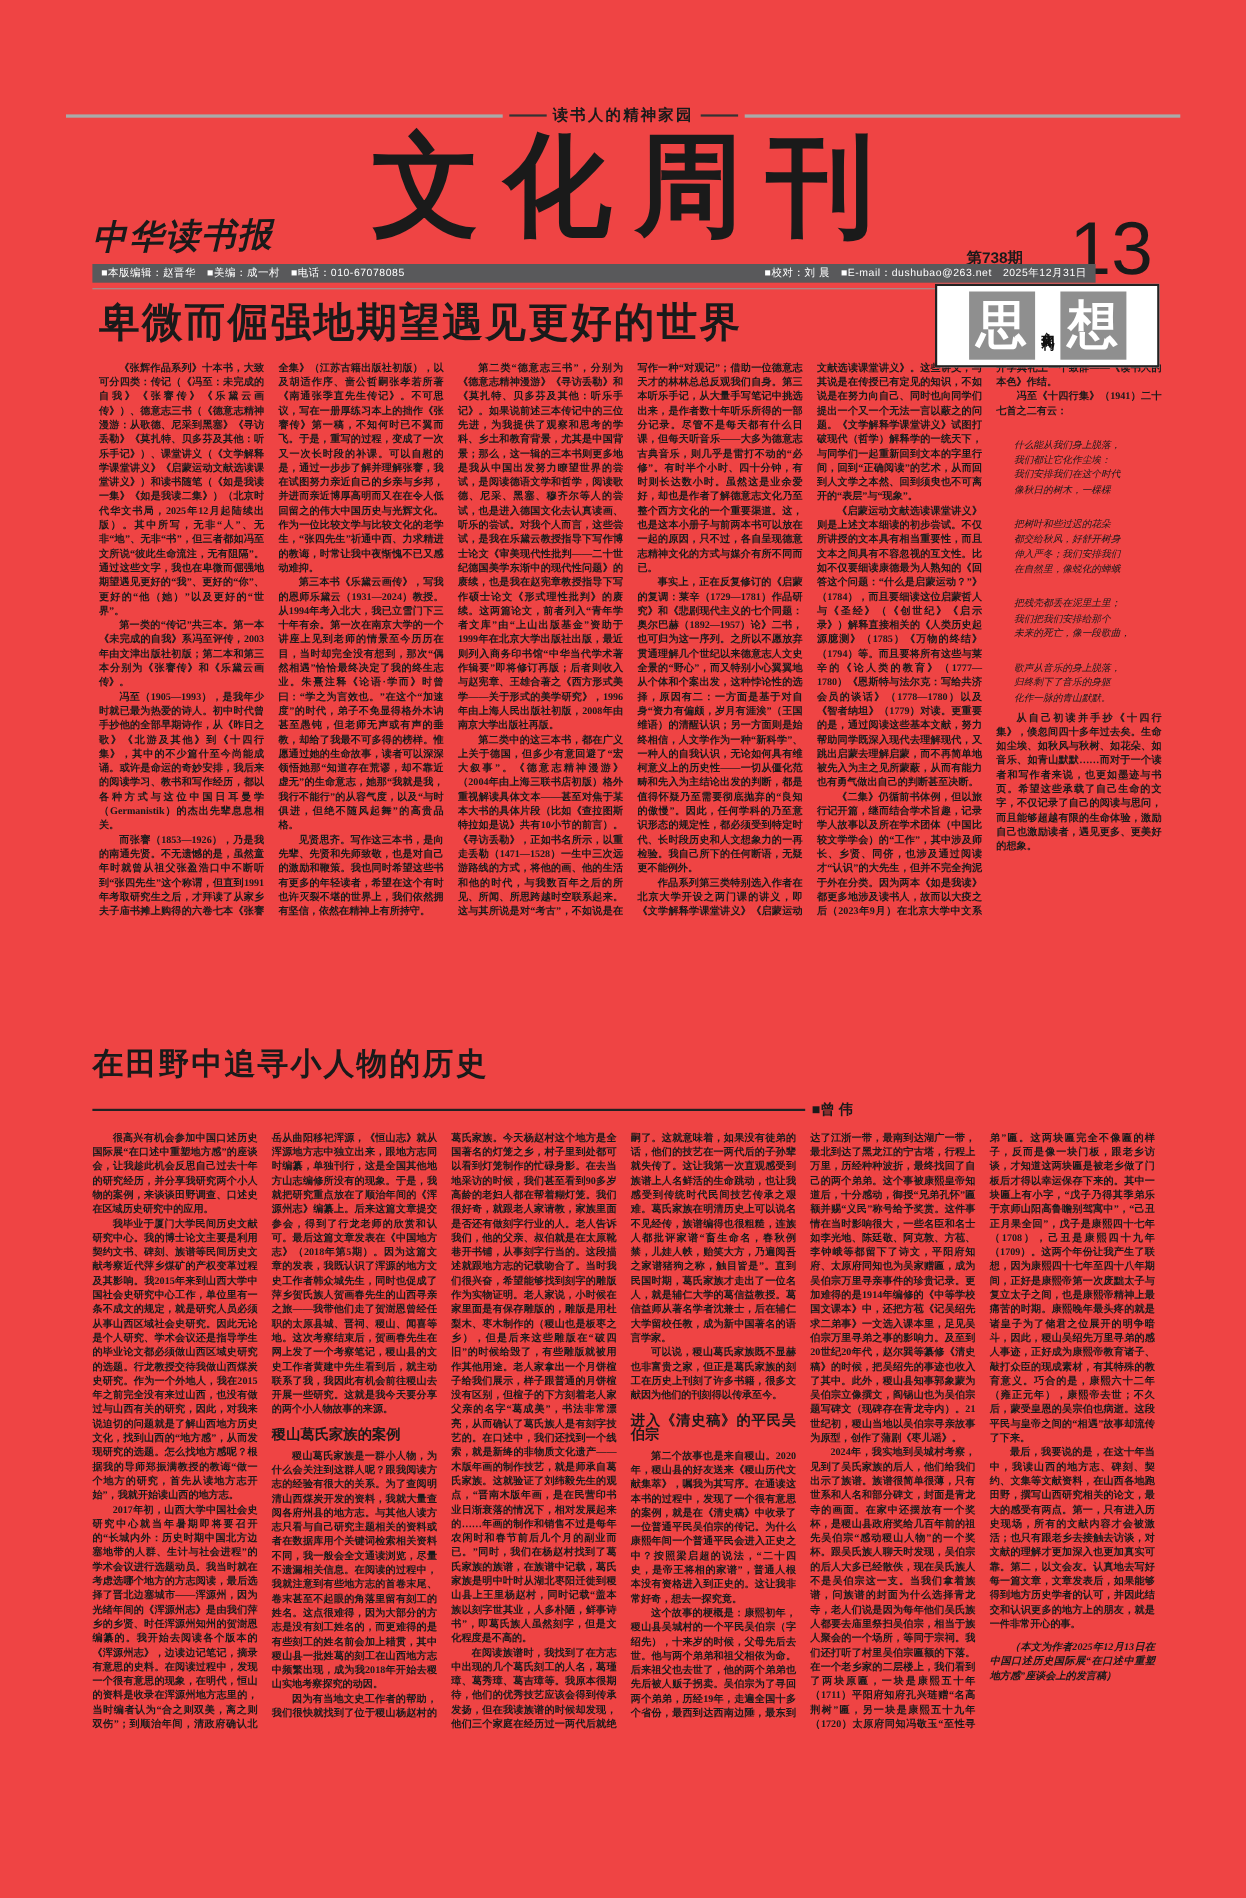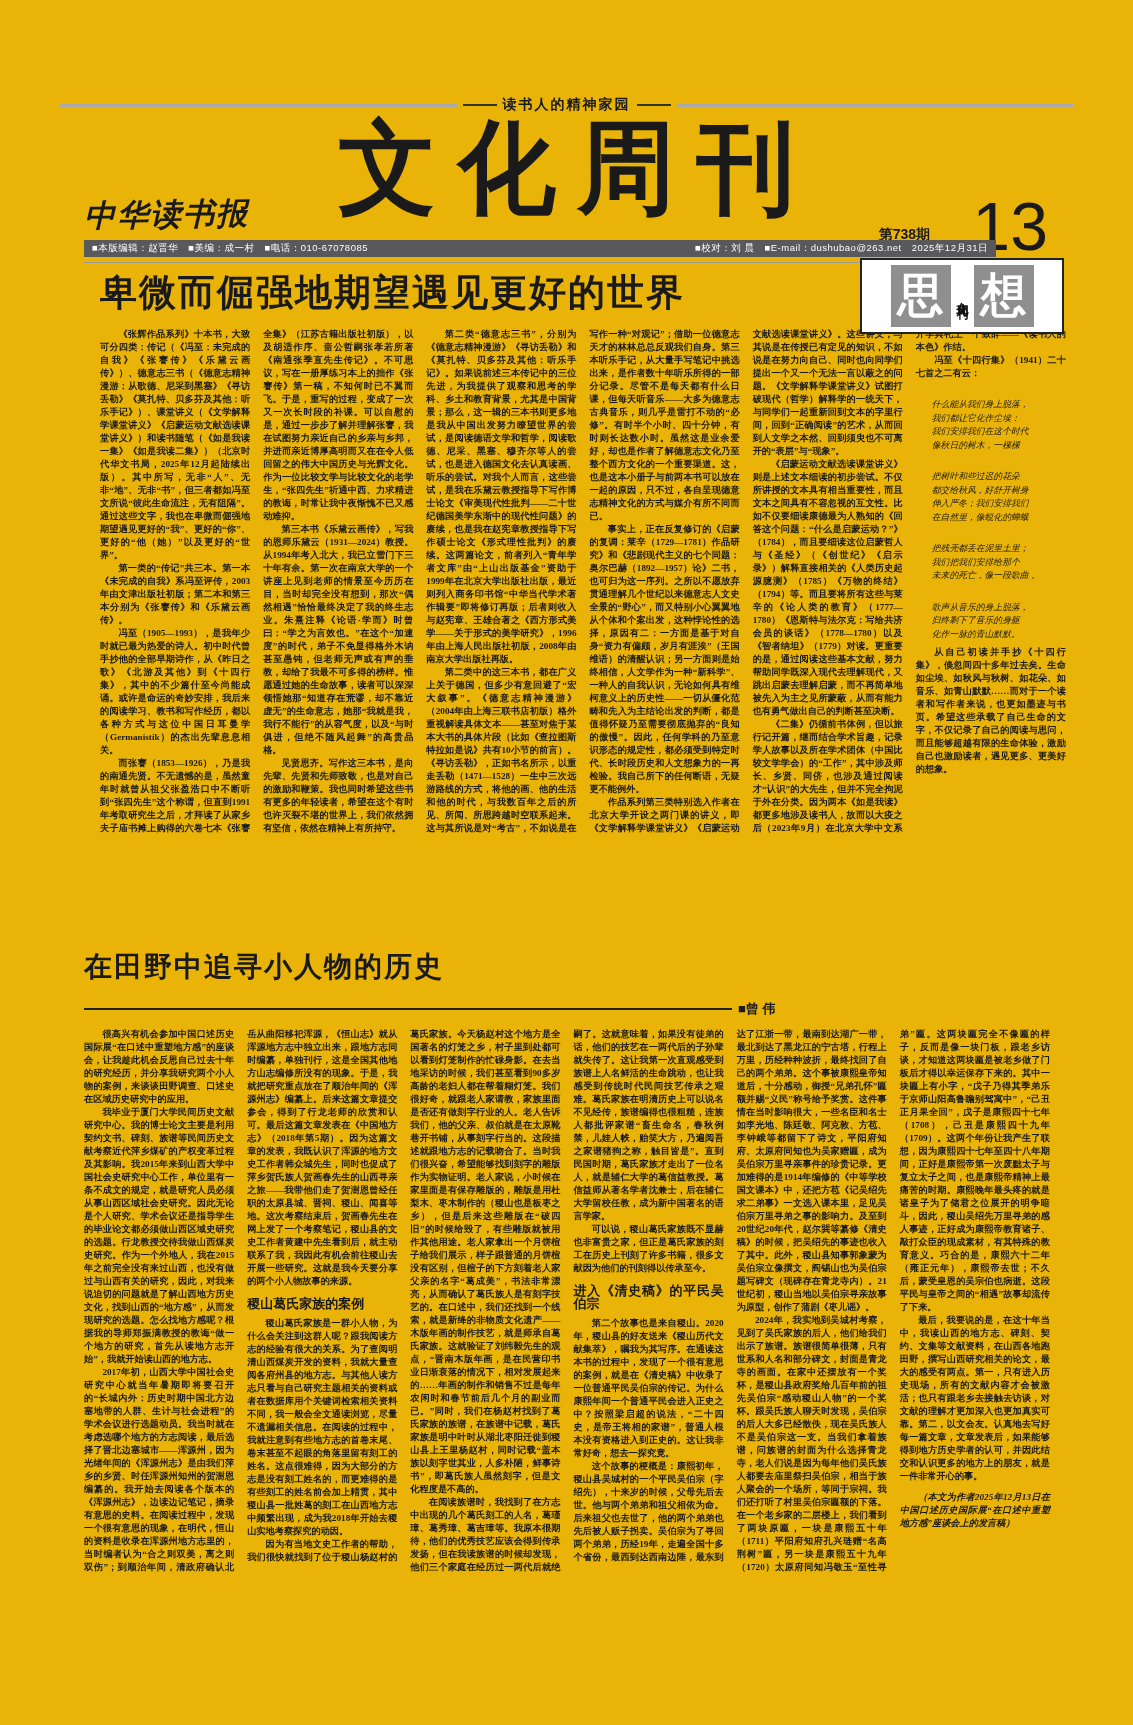--- a/index.html
+++ b/index.html
@@ -1,16 +1,16 @@
 <!DOCTYPE html>
 <html><head>
 <meta charset="utf-8">
 <style>
   html,body{margin:0;padding:0;background:#e8e8e6;}
-  .page{position:relative;width:1133px;height:1725px;margin:0 auto;background:#eab308;color:#1a1a1a;
+  .page{position:relative;width:1133px;height:1725px;margin:0 auto;background:#ef4444;color:#1a1a1a;
         font-family:"Liberation Serif","DejaVu Serif",serif;overflow:hidden;}
   
   .tagline-row{position:absolute;left:60px;top:96px;width:1013px;display:flex;align-items:center;}
   .tagline-row .grayline{flex:1;height:3px;background:#aaaaa8;}
   .tagline-row .darkseg{width:34px;height:2px;background:#333;margin:0 6px;}
   .tagline-row .tagline-text{font-size:14px;font-weight:bold;letter-spacing:2px;white-space:nowrap;
         font-family:"Liberation Sans","DejaVu Sans",sans-serif;}
   
   .masthead-title{position:absolute;left:0;top:104px;width:100%;text-align:center;
         font-size:98px;font-weight:900;letter-spacing:0.22em;text-indent:0.22em;
@@ -20,21 +20,21 @@
   .issue-no{position:absolute;right:203px;top:226px;font-size:14px;font-weight:bold;
         font-family:"Liberation Sans",sans-serif;}
   .page-no{position:absolute;right:85px;top:192px;font-size:68px;font-weight:400;line-height:1;
         font-family:"Liberation Sans",sans-serif;}
   
   .infobar{position:absolute;left:84px;top:240px;width:912px;height:17px;background:#59595b;color:#fff;
         display:flex;justify-content:space-between;align-items:center;padding:0 8px;box-sizing:border-box;
         font-size:9.5px;font-family:"Liberation Sans",sans-serif;letter-spacing:0.5px;white-space:nowrap;}
   .under-rule{position:absolute;left:84px;top:262px;width:966px;height:1px;background:#9a9a98;}
   
-  .article1{position:absolute;left:100px;top:268px;width:966px;}
+  .article1{position:absolute;left:90px;top:268px;width:966px;}
   .headline1{margin:0;font-size:37px;font-weight:900;letter-spacing:2px;
         font-family:"Liberation Sans","DejaVu Sans",sans-serif;}
   .badge{position:absolute;right:2px;top:-10px;width:204px;height:76px;border:2px solid #222;
         background:#fff;display:flex;align-items:center;justify-content:center;gap:3px;box-sizing:border-box;}
   .badge .char-box{width:60px;height:62px;background:#8f8f8f;color:#fff;display:flex;align-items:center;
         justify-content:center;font-size:46px;font-weight:900;font-family:"Liberation Serif",serif;}
   .badge .vtext{writing-mode:vertical-rl;font-size:12px;font-weight:bold;letter-spacing:2px;color:#111;
         font-family:"Liberation Sans",sans-serif;height:64px;text-align:center;}
   .byline-row{display:flex;align-items:center;margin-top:14px;}
   .byline-row .rule{height:2px;background:#222;flex:0 0 aupx;}

